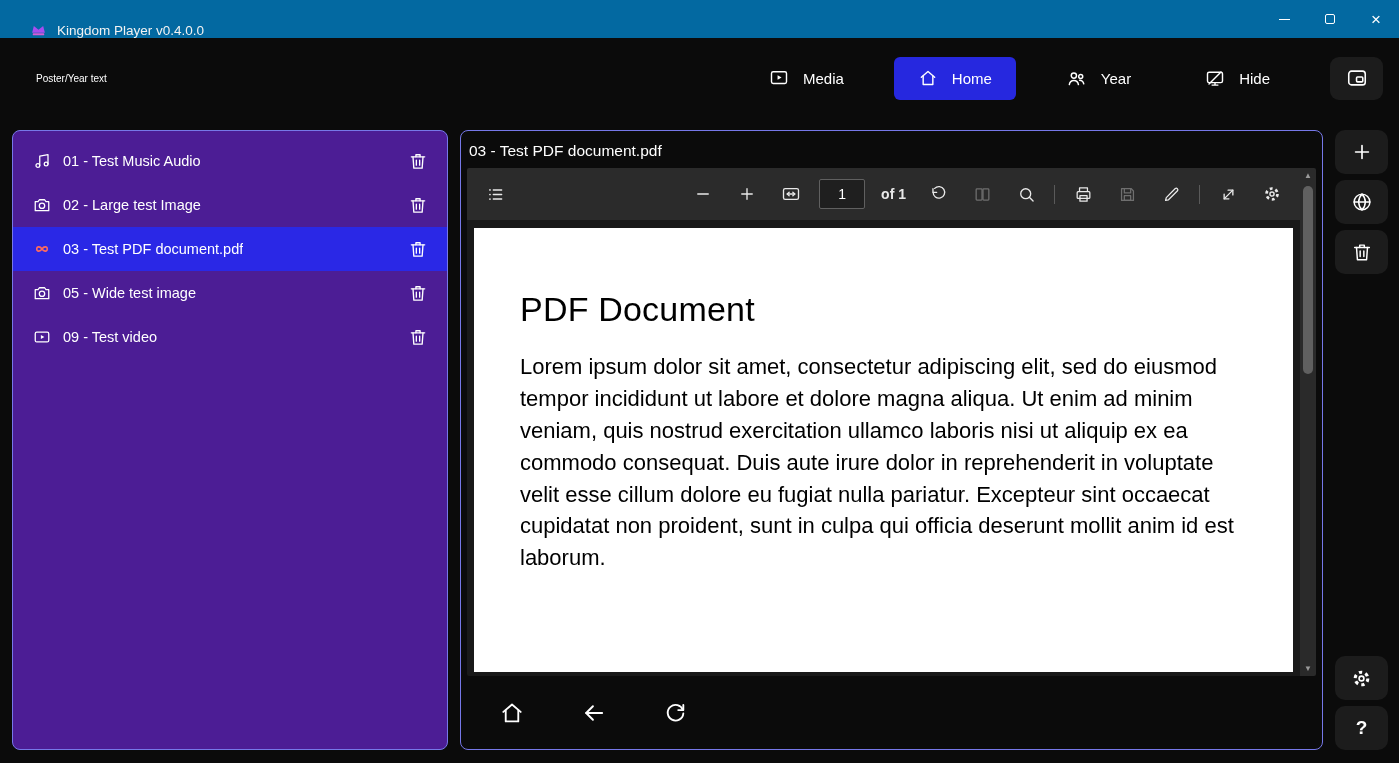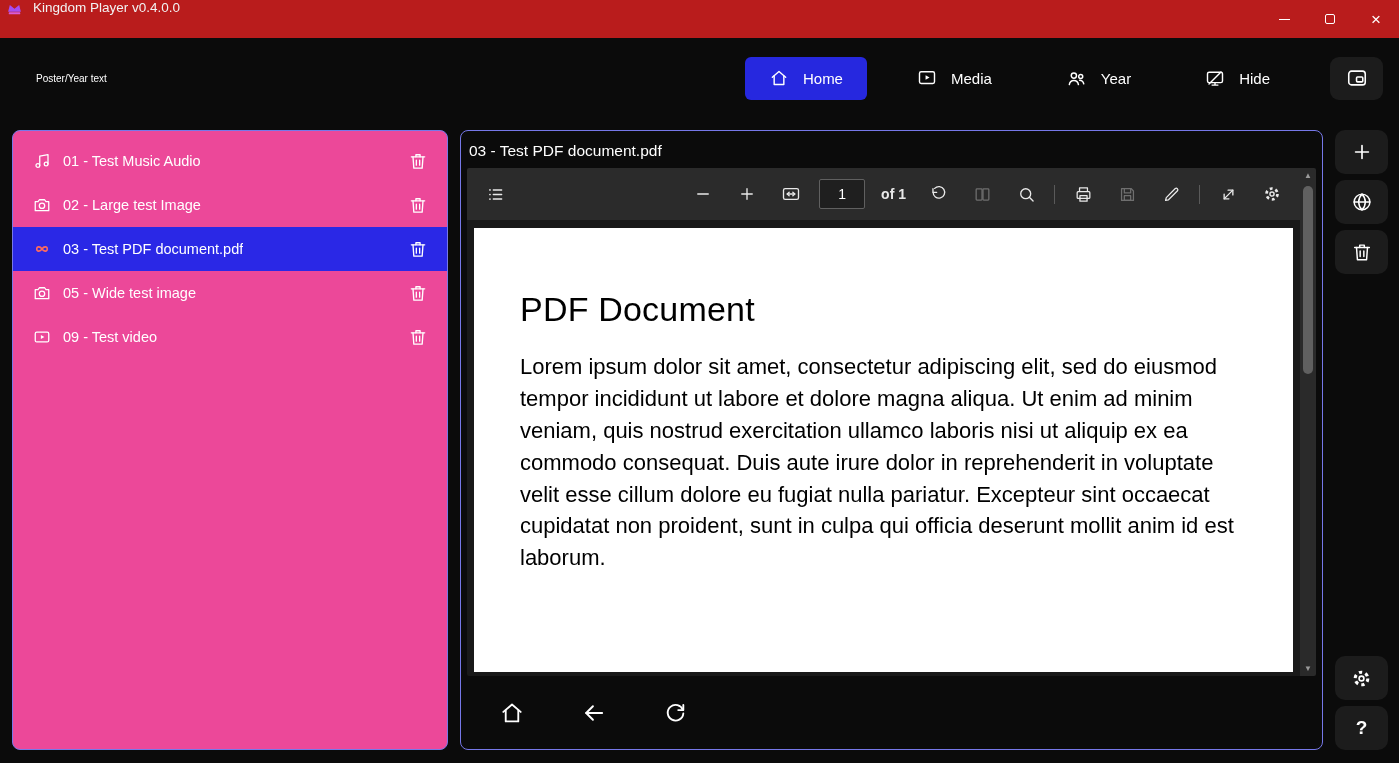--- a/index.html
+++ b/index.html
@@ -1,42 +1,42 @@
 <!DOCTYPE html>
 <html><head>
 <meta charset="utf-8">
 <style>
   * { box-sizing: border-box; margin: 0; padding: 0; }
   html,body { background:#000; }
   body { font-family:"Liberation Sans", sans-serif; }
   .app { position:relative; width:1399px; height:763px; background:#0b0b0b; color:#fff; display:flex; flex-direction:column; overflow:hidden; }
 
   
-  .titlebar { flex:0 0 38px; display:flex; align-items:flex-start; padding-left:6px; background:#b91c1c; }
+  .titlebar { flex:0 0 38px; display:flex; align-items:flex-end; padding-left:30px; background:#0369a1; }
   .app-logo { width:17px; height:17px; display:flex; align-items:center; }
   .titlebar-title { margin-left:10px; font-size:13.5px; color:#f2f2f2; }
   .window-controls { margin-left:auto; display:flex; height:100%; }
   .wc-btn { width:46px; height:100%; background:transparent; border:none; color:#fff; display:flex; align-items:center; justify-content:center; cursor:pointer; font-family:inherit; }
   .min-glyph { width:11px; height:1px; background:#fff; display:block; }
   .max-glyph { width:10px; height:10px; border:1px solid #fff; border-radius:2px; display:block; }
   .close-glyph { font-size:17px; line-height:1; }
 
   
   .header { flex:0 0 80px; display:flex; align-items:center; padding:0 16px; }
   .poster-label { font-size:10px;margin-left:20px; }
   .nav { margin-left:auto; display:flex; align-items:center; gap:26px; }
   .nav-btn { display:flex; align-items:center; gap:14px; height:43px; padding:0 24px; background:transparent; border:none; border-radius:6px; color:#fff; font-size:15px; font-family:inherit; cursor:pointer; }
   .nav-btn.active { background:#2628df; }
   .display-btn { margin-left:36px; width:53px; height:43px; border-radius:9px; background:#1c1c1c; border:none; color:#fff; display:flex; align-items:center; justify-content:center; cursor:pointer; }
 
   
   .content { flex:1; display:flex; gap:12px; padding:12px 11px 13px 12px; min-height:0; }
 
   
-  .playlist { flex:0 0 436px; border:1px solid #7678e8; border-radius:8px; padding-top:8px; background:#ec4899; overflow:hidden;text-align:center; }
+  .playlist { flex:0 0 436px; border:1px solid #7678e8; border-radius:8px; padding-top:8px; background:#4c1d95; overflow:hidden;text-align:center; }
   .pl-row { height:44px; display:flex; align-items:center; padding:0 14px 0 18px; font-size:14.5px; cursor:pointer; }
   .pl-row.selected { background:#2a28e6; }
   .pl-icon { width:22px; display:flex; justify-content:center; color:#fff; }
   .pl-label { margin-left:10px; white-space:nowrap; overflow:hidden; }
   .trash-btn { margin-left:auto; width:30px; height:30px; background:none; border:none; color:#fff; display:flex; align-items:center; justify-content:center; cursor:pointer; }
 
   
   .viewer { flex:1; border:1px solid #7678e8; border-radius:8px; background:#0b0b0b; display:flex; flex-direction:column; min-width:0; padding:0 6px; }
   .viewer-title { font-size:15.5px; padding:11px 2px 8px; }
   .pdf-viewer { display:flex; height:508px; border-radius:2px; overflow:hidden; }
@@ -90,38 +90,38 @@
       <button class="wc-btn">
           <span class="close-glyph">×</span>
         </button>
     </div>
   </div>
 
   <div class="header">
     <div class="poster-label">Poster/Year text</div>
 
     <nav class="nav">
+      <button class="nav-btn">
+        <span>
+          <svg width="20" height="20" viewBox="0 0 24 24" fill="none" stroke="currentColor" stroke-width="1.7" stroke-linecap="round" stroke-linejoin="round">
+              <rect x="3" y="4.5" width="18" height="14" rx="2"></rect>
+              <path d="M10.3 8.6v5.6l4.8-2.8z" fill="currentColor" stroke="none"></path>
+            </svg>
+        </span>
+        <span>Media</span>
+      </button>
+
       <button class="nav-btn active">
         <span>
           <svg width="20" height="20" viewBox="0 0 24 24" fill="none" stroke="currentColor" stroke-width="1.7" stroke-linecap="round" stroke-linejoin="round">
               <path d="M4 11l8-6.8L20 11"></path>
               <path d="M6.2 9.5v10.3h11.6V9.5"></path>
             </svg>
         </span>
         <span>Home</span>
-      </button>
-
-      <button class="nav-btn">
-        <span>
-          <svg width="20" height="20" viewBox="0 0 24 24" fill="none" stroke="currentColor" stroke-width="1.7" stroke-linecap="round" stroke-linejoin="round">
-              <rect x="3" y="4.5" width="18" height="14" rx="2"></rect>
-              <path d="M10.3 8.6v5.6l4.8-2.8z" fill="currentColor" stroke="none"></path>
-            </svg>
-        </span>
-        <span>Media</span>
       </button>
 
       <button class="nav-btn">
         <span>
           <svg width="21" height="21" viewBox="0 0 24 24" fill="none" stroke="currentColor" stroke-width="1.7" stroke-linecap="round" stroke-linejoin="round">
               <circle cx="9" cy="8.6" r="3"></circle>
               <path d="M3.8 19c.4-3 2.6-4.8 5.2-4.8s4.8 1.8 5.2 4.8"></path>
               <circle cx="16.8" cy="9.6" r="2.3"></circle>
               <path d="M15.6 13.9c2.3.1 4.2 1.8 4.7 4.2"></path>
             </svg>

